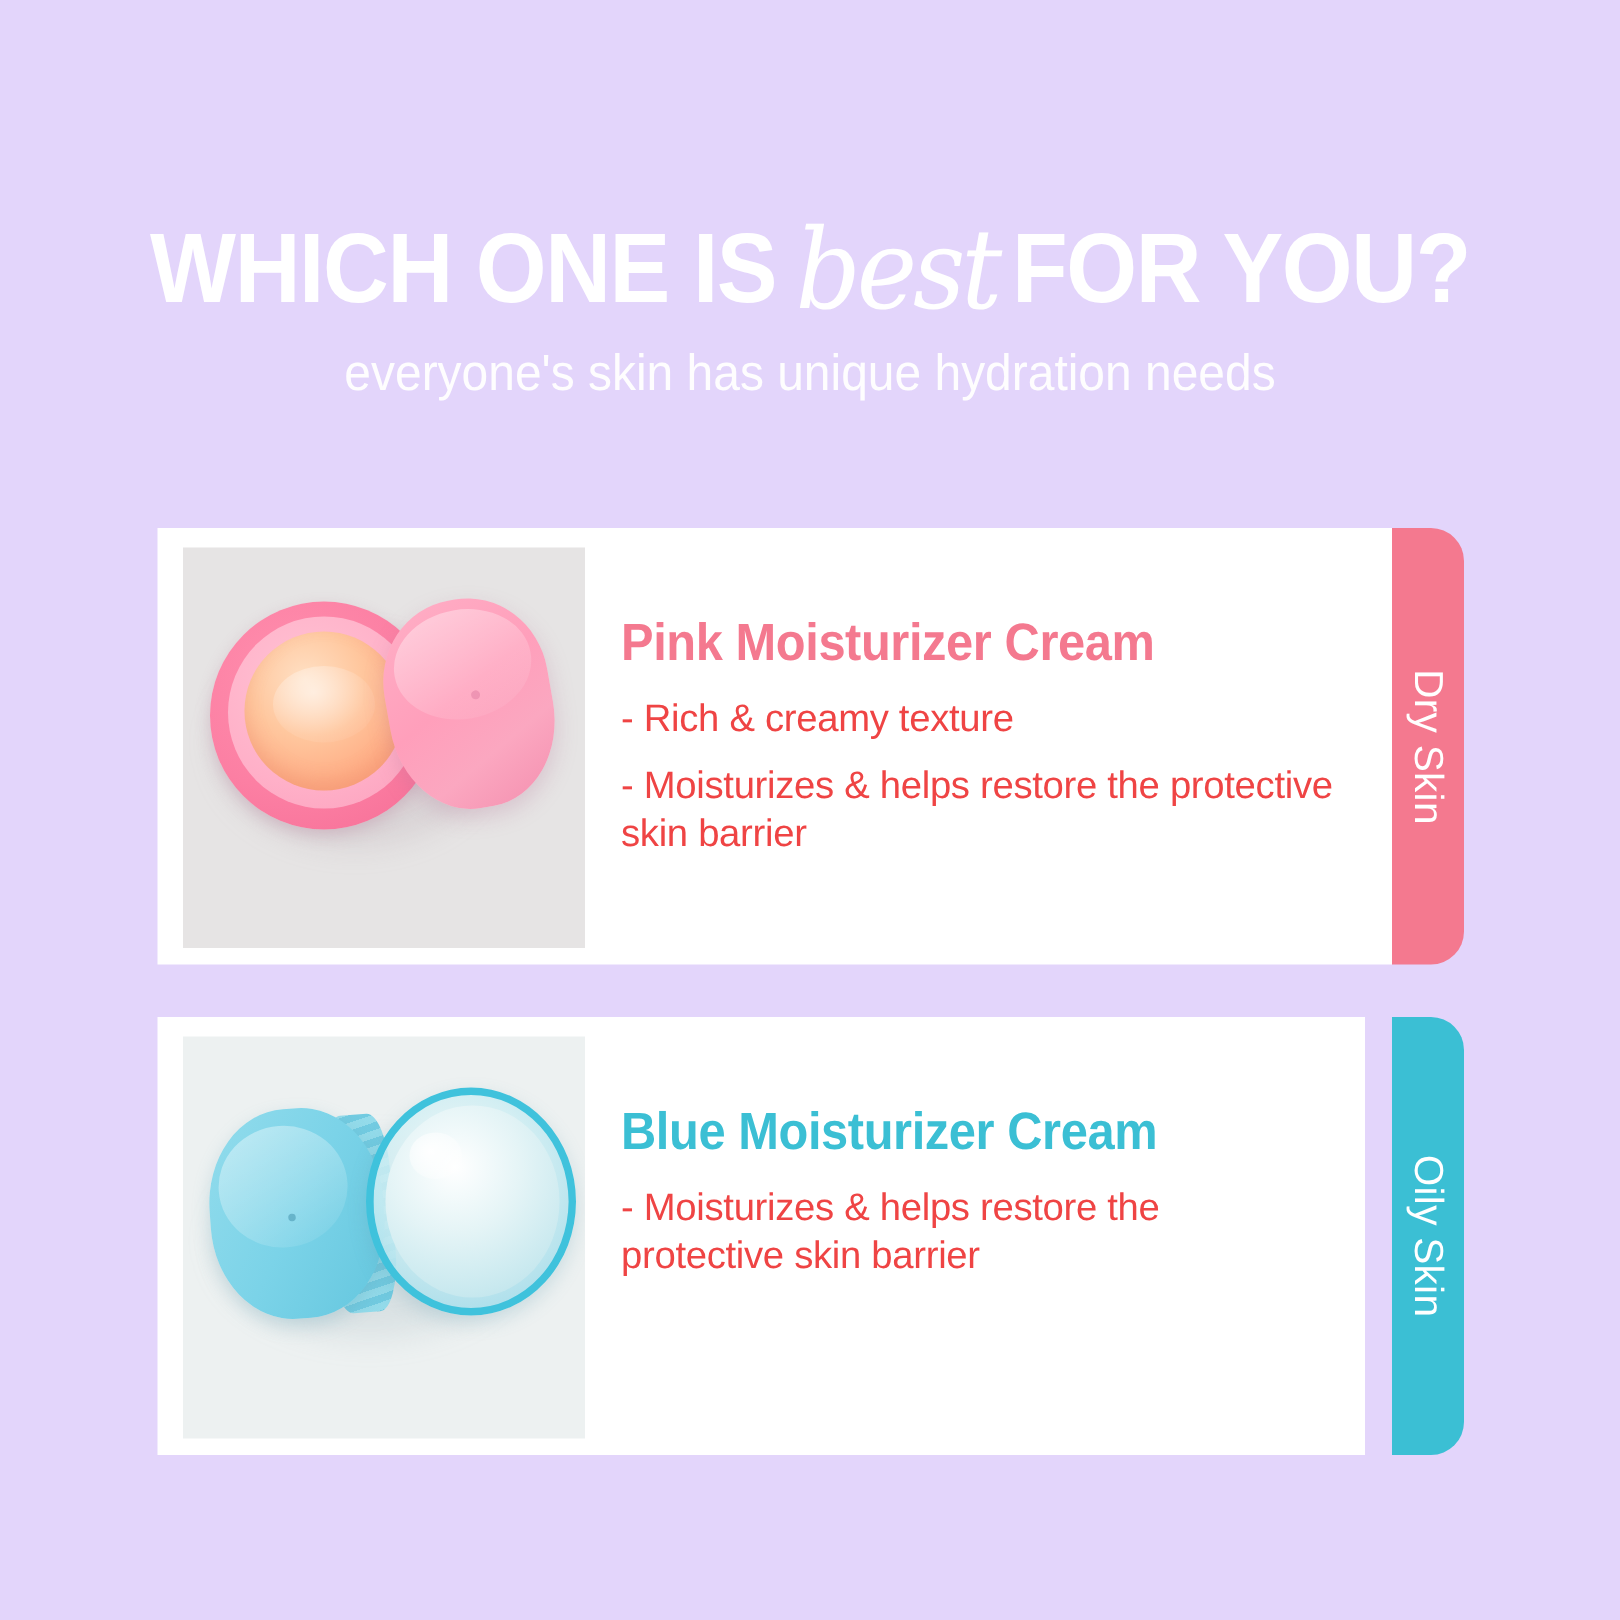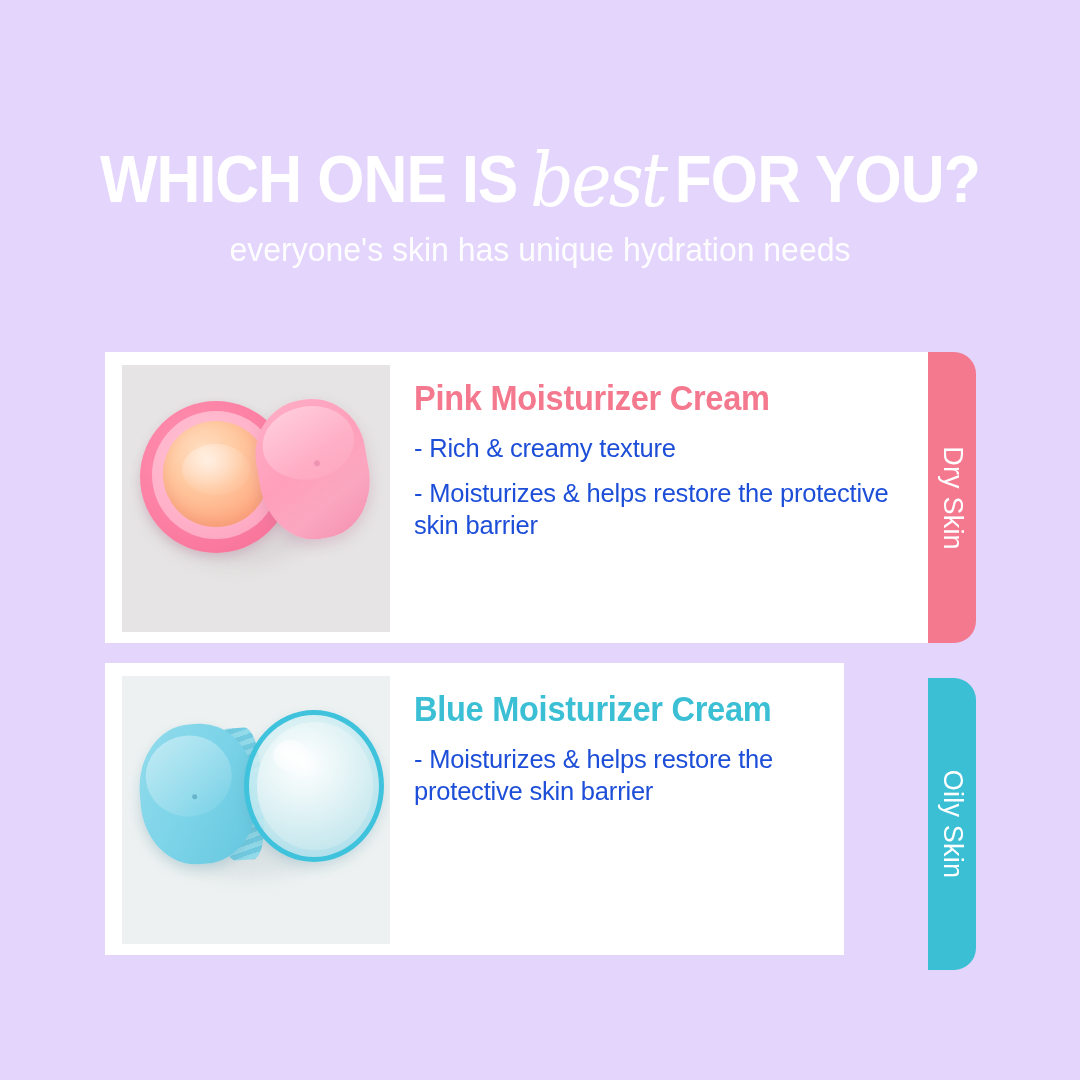--- a/index.html
+++ b/index.html
@@ -63,21 +63,21 @@
     opacity: 0.97;
   }
 
   
   .card {
     position: absolute;
     left: 105px;
     background: #FFFFFF;
   }
   .card-pink  { top: 352px; width: 823px; height: 291px; }
-  .card-blue  { top: 663px; width: 739px; height: 292px; }
+  .card-blue  { top: 678px; width: 805px; height: 292px; }
 
   .card-inner {
     display: flex;
     height: 100%;
   }
 
   
   .photo {
     width: 268px;
     min-width: 268px;
@@ -226,37 +226,38 @@
     width: 30%; height: 24%;
     border-radius: 50%;
     background: radial-gradient(ellipse at 40% 40%, rgba(255,255,255,0.95), rgba(255,255,255,0.05));
   }
 
   
   .content {
     flex: 1;
     padding: 26px 26px 0 24px;
     box-sizing: border-box;
+    margin-top: 31px;
   }
   .product-title {
     margin: 0 0 14px 0;
     font-family: "Liberation Sans", sans-serif;
     font-weight: bold;
     font-size: 35px;
     letter-spacing: -0.3px;
     transform: scaleX(0.93);
     transform-origin: left center;
     white-space: nowrap;
   }
   .title-pink { color: #F4798F; }
   .title-blue { color: #3BBFD4; }
 
   .bullet {
     margin: 0 0 13px 0;
-    color: #1d4ed8;
+    color: #ef4444;
     font-family: "Liberation Sans", sans-serif;
     font-size: 25.5px;
     line-height: 32px;
     letter-spacing: -0.2px;
   }
 
   
   .tab {
     position: absolute;
     left: 928px;

